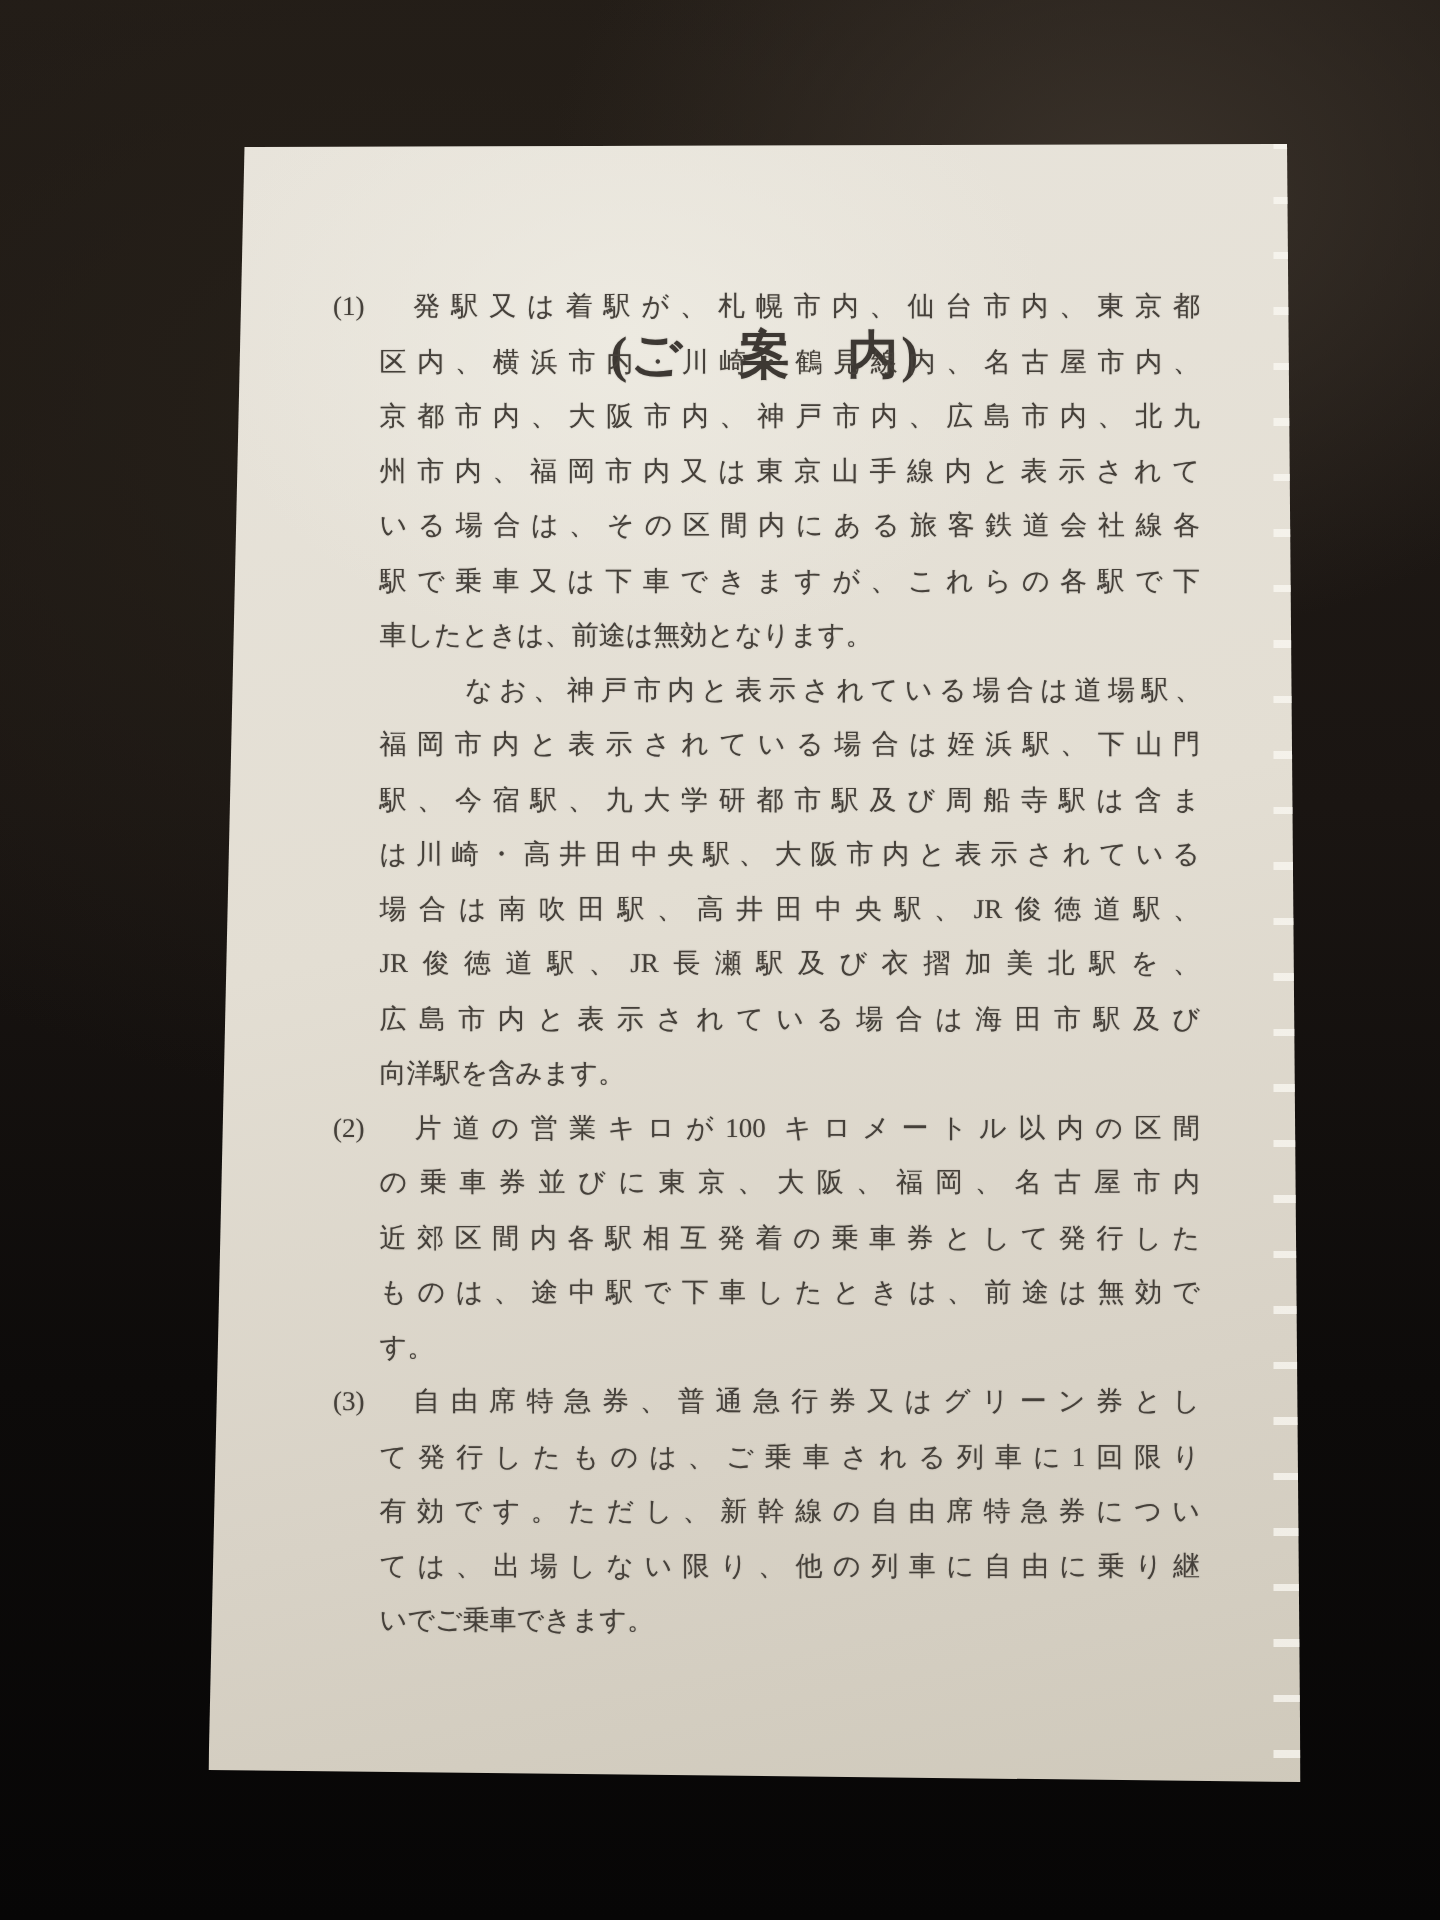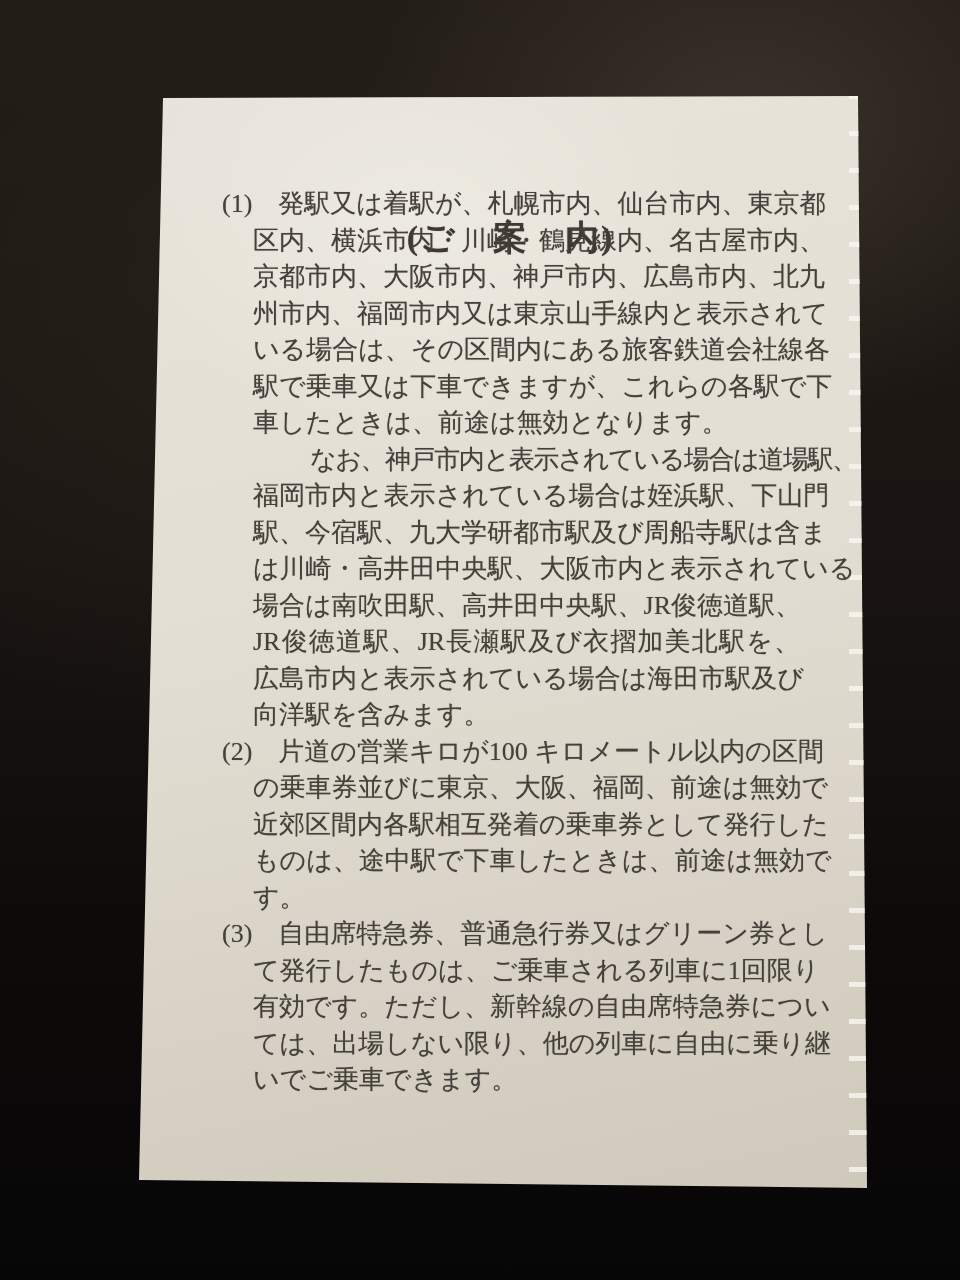--- a/index.html
+++ b/index.html
@@ -45,21 +45,21 @@
   }
   .body-text{
     position:absolute; left:87px; top:96px; width:578px;
     color:var(--ink);
     text-shadow:0 0 1px rgba(69,64,58,.4);
   }
   .para{display:block;}
   .line{
     display:block;
     height:36.5px; line-height:36.5px;
-    font-size:26px;
+    font-size:18px;
     margin-left:31px;
     text-align:justify;
     -moz-text-align-last:justify;
     text-align-last:justify;
     white-space:nowrap;
   }
   .para .line:first-child{margin-left:0;}
   .para .line:last-child{
     text-align-last:left;
     -moz-text-align-last:left;
@@ -95,21 +95,21 @@
         <div class="line">福岡市内と表示されている場合は姪浜駅、下山門</div>
         <div class="line">駅、今宿駅、九大学研都市駅及び周船寺駅は含ま</div>
         <div class="line">は川崎・高井田中央駅、大阪市内と表示されている</div>
         <div class="line">場合は南吹田駅、高井田中央駅、JR俊徳道駅、</div>
         <div class="line">JR俊徳道駅、JR長瀬駅及び衣摺加美北駅を、</div>
         <div class="line">広島市内と表示されている場合は海田市駅及び</div>
         <div class="line">向洋駅を含みます。</div>
       </div>
       <div class="para">
         <div class="line">(2)　片道の営業キロが100 キロメートル以内の区間</div>
-        <div class="line">の乗車券並びに東京、大阪、福岡、前途は無効で</div>
+        <div class="line">の乗車券並びに東京、大阪、福岡、名古屋市内</div>
         <div class="line">近郊区間内各駅相互発着の乗車券として発行した</div>
         <div class="line">ものは、途中駅で下車したときは、前途は無効で</div>
         <div class="line">す。</div>
       </div>
       <div class="para">
         <div class="line">(3)　自由席特急券、普通急行券又はグリーン券とし</div>
         <div class="line">て発行したものは、ご乗車される列車に1回限り</div>
         <div class="line">有効です。ただし、新幹線の自由席特急券につい</div>
         <div class="line">ては、出場しない限り、他の列車に自由に乗り継</div>
         <div class="line">いでご乗車できます。</div>

